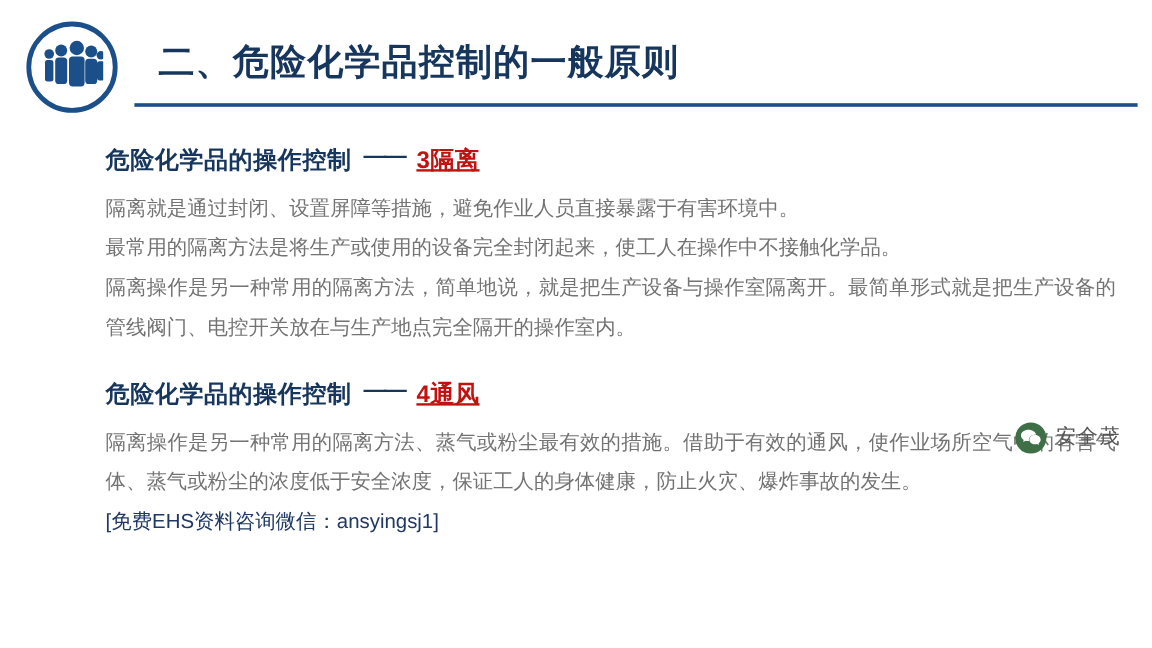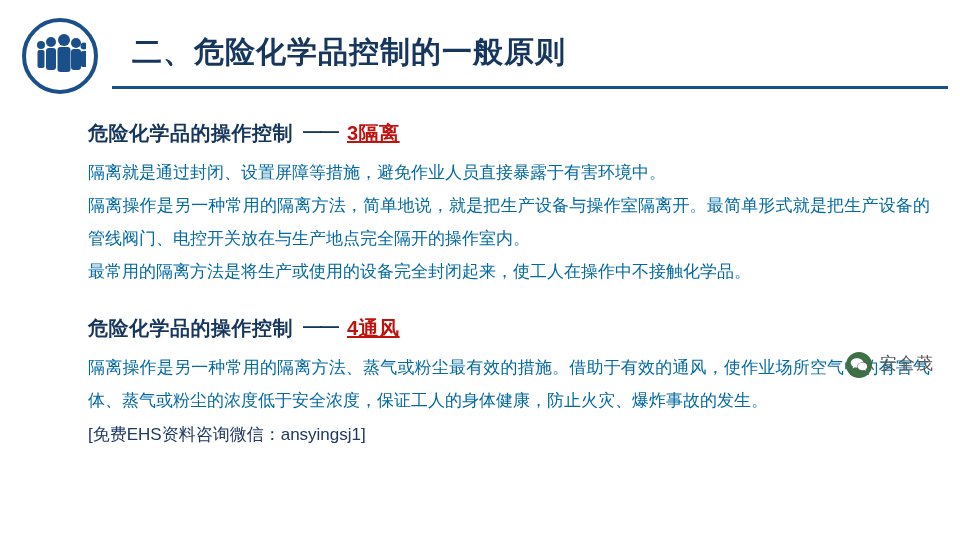--- a/index.html
+++ b/index.html
@@ -108,23 +108,22 @@
     color: #c0130f;
     letter-spacing: 0.5px;
     text-decoration: underline;
   }
 
   .paragraph {
     padding-left: 88px;
     padding-right: 30px;
     font-size: 17px;
     line-height: 33px;
-    color: #0369a1;
+    color: #737373;
     text-align: justify;
-    font-family: Liberation Mono, monospace;
   }
   .section-1 .paragraph {
     margin-bottom: 0;
   }
   .gap-between {
     height: 20px;
   }
 
   .note {
     padding-left: 88px;
@@ -188,22 +187,22 @@
 
   <div class="content">
 
     <div class="section section-1">
       <div class="section-heading">
         <span class="sh-main">危险化学品的操作控制</span>
         <span class="sh-dash">——</span>
         <span class="sh-sub">3隔离</span>
       </div>
       <div class="paragraph">隔离就是通过封闭、设置屏障等措施，避免作业人员直接暴露于有害环境中。</div>
+      <div class="paragraph">最常用的隔离方法是将生产或使用的设备完全封闭起来，使工人在操作中不接触化学品。</div>
       <div class="paragraph">隔离操作是另一种常用的隔离方法，简单地说，就是把生产设备与操作室隔离开。最简单形式就是把生产设备的管线阀门、电控开关放在与生产地点完全隔开的操作室内。</div>
-      <div class="paragraph">最常用的隔离方法是将生产或使用的设备完全封闭起来，使工人在操作中不接触化学品。</div>
     </div>
 
     <div class="gap-between"></div>
 
     <div class="section section-2">
       <div class="section-heading">
         <span class="sh-main">危险化学品的操作控制</span>
         <span class="sh-dash">——</span>
         <span class="sh-sub">4通风</span>
       </div>

